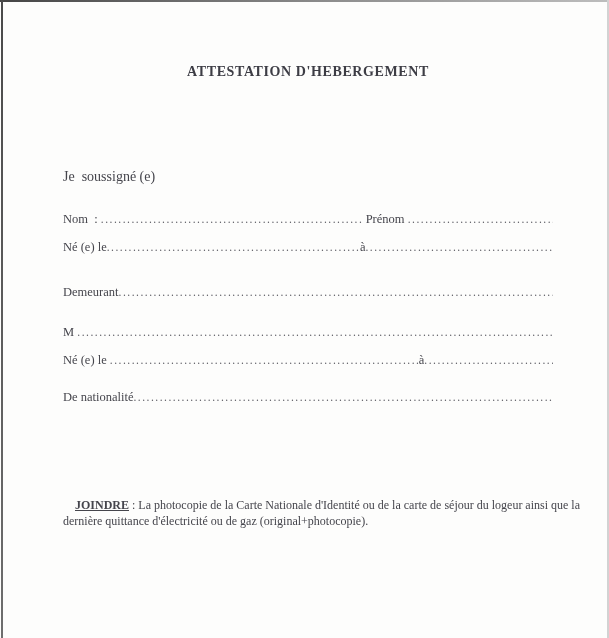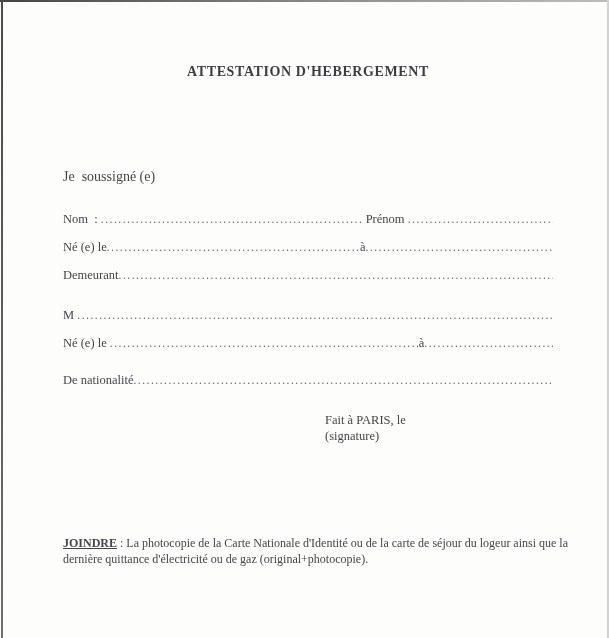--- a/index.html
+++ b/index.html
@@ -27,28 +27,28 @@
   }
   .plain{font-size:14px; line-height:18px; white-space:pre; color:var(--ink);}
   .intro{margin-top:88px;}
   .certify{margin-top:41px; white-space:normal;}
   .line{display:flex; align-items:flex-start; font-size:12.5px; line-height:18px;}
   .line .lbl{flex:0 0 auto; white-space:pre;}
   .line .dots{
     flex:1 1 0; min-width:0; overflow:hidden; white-space:nowrap;
     letter-spacing:1.5px; color:var(--ink-light); font-size:11.5px;
   }
-  .m-nom{margin-top:24px;} .m-ne1{margin-top:10px;} .m-dem{margin-top:10px;}
+  .m-nom{margin-top:24px;} .m-ne1{margin-top:10px;} .m-dem{margin-top:27px;}
   .m-m{margin-top:22px;} .m-ne2{margin-top:10px;} .m-nat{margin-top:19px;}
   .sign-block{margin-top:23px; padding-left:262px; font-size:12.5px; line-height:16px;}
   .joindre{
     margin-top:92px; font-size:12px; line-height:15.5px; width:522px;
     white-space:normal; color:var(--ink);
   }
-  .joindre .head{font-weight:bold; text-decoration:underline;}
+  .joindre .head{font-weight:bold; text-decoration:underline;margin-left:12px;}
 </style>
 </head>
 <body>
 
 <div class="paper">
   <div class="scan-edge-top"></div>
   <div class="scan-edge-left"></div>
   <div class="scan-edge-right"></div>
 
   <div class="content">
@@ -87,23 +87,19 @@
       <span class="dots" style="flex-grow:2.4">................................................................................................................................................................</span>
       <span class="lbl">à</span>
       <span class="dots" style="flex-grow:1">................................................................................................................................................................</span>
     </div>
 
     <div class="line m-nat">
       <span class="lbl">De nationalité</span>
       <span class="dots" style="flex-grow:1">................................................................................................................................................................</span>
     </div>
 
-    <div class="sign-block">
-      <div>Fait à PARIS, le</div>
-      <div>(signature)</div>
-    </div>
 
     <div class="joindre">
       <span class="head">JOINDRE</span><span> : </span><span>La photocopie de la Carte Nationale d'Identité ou de la carte de séjour du logeur ainsi que la dernière quittance d'électricité ou de gaz (original+photocopie).</span>
     </div>
 
   </div>
 </div>
 
 </body></html>

